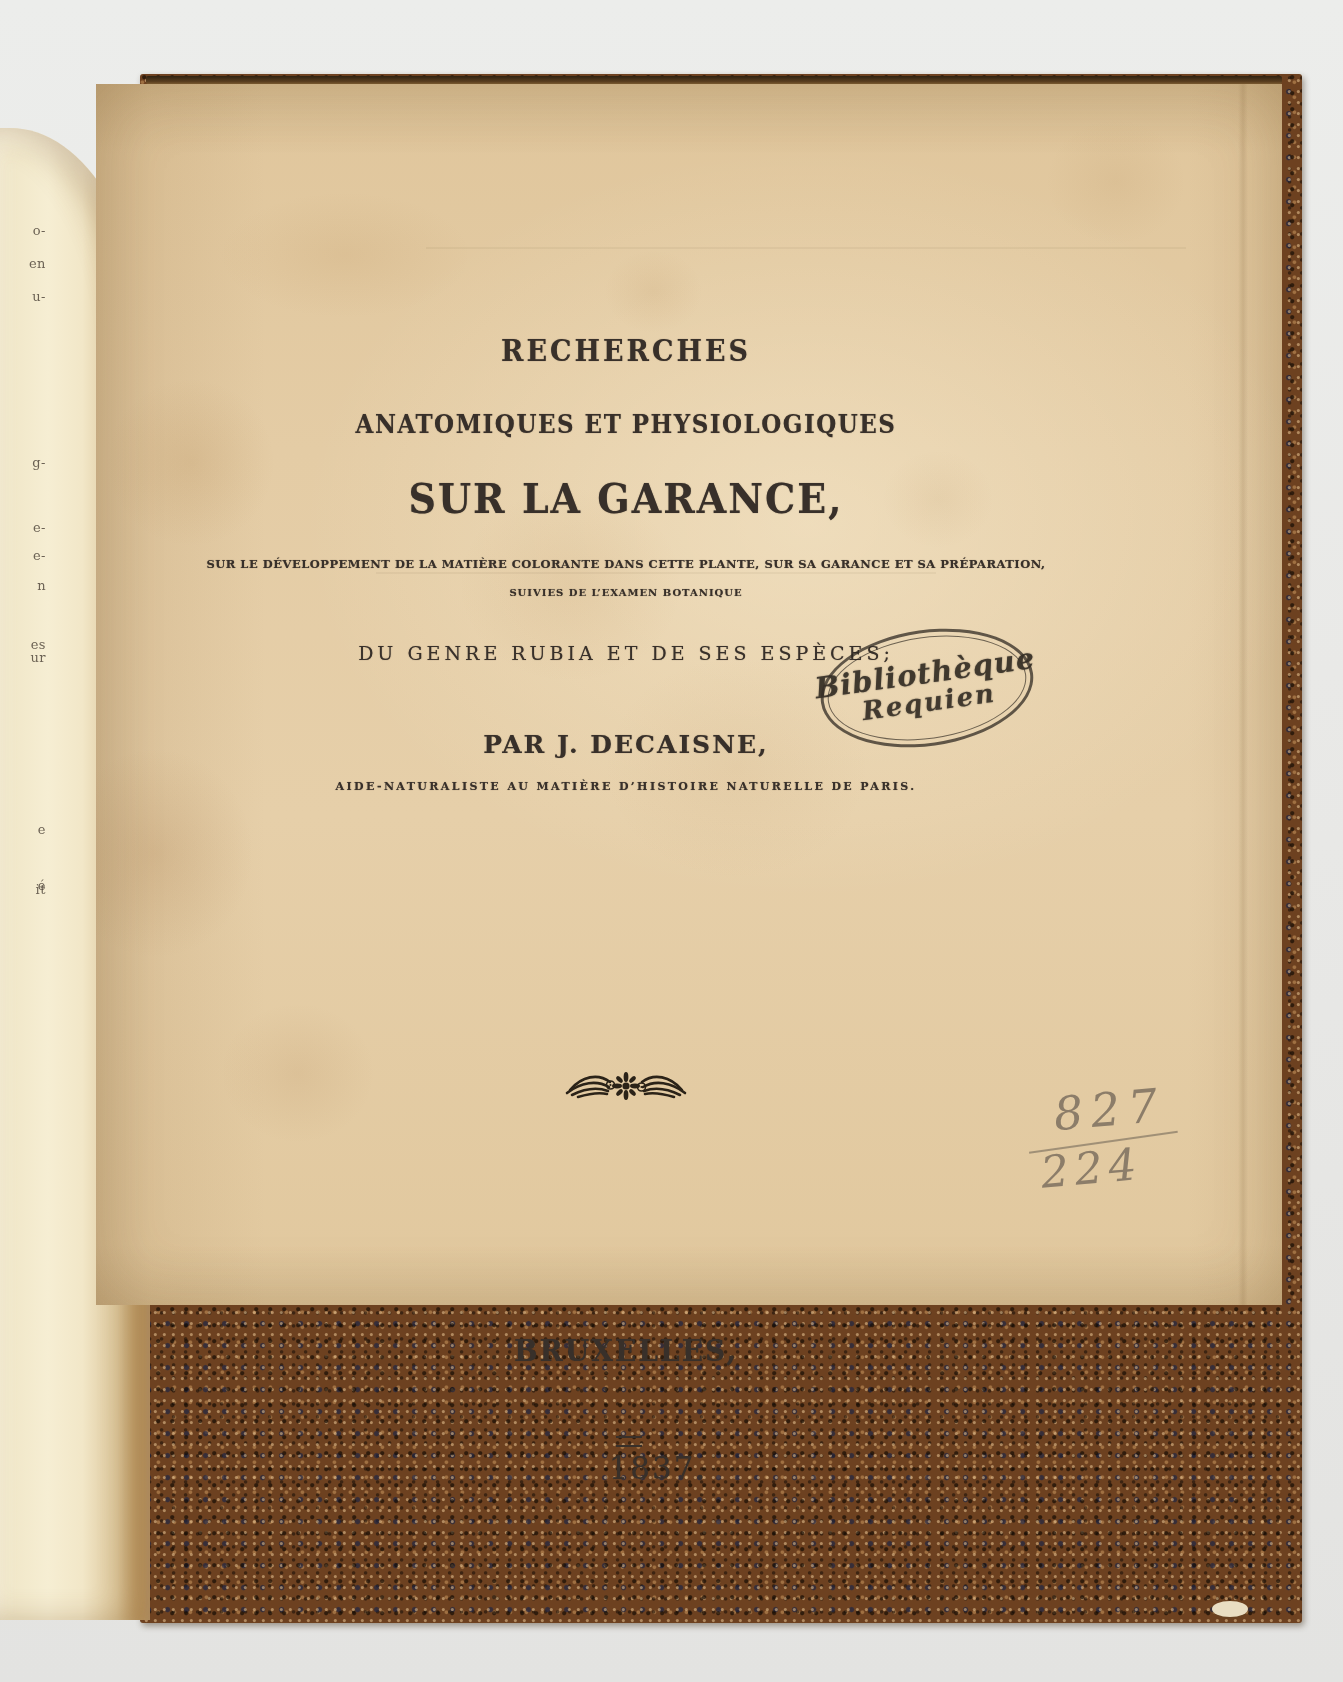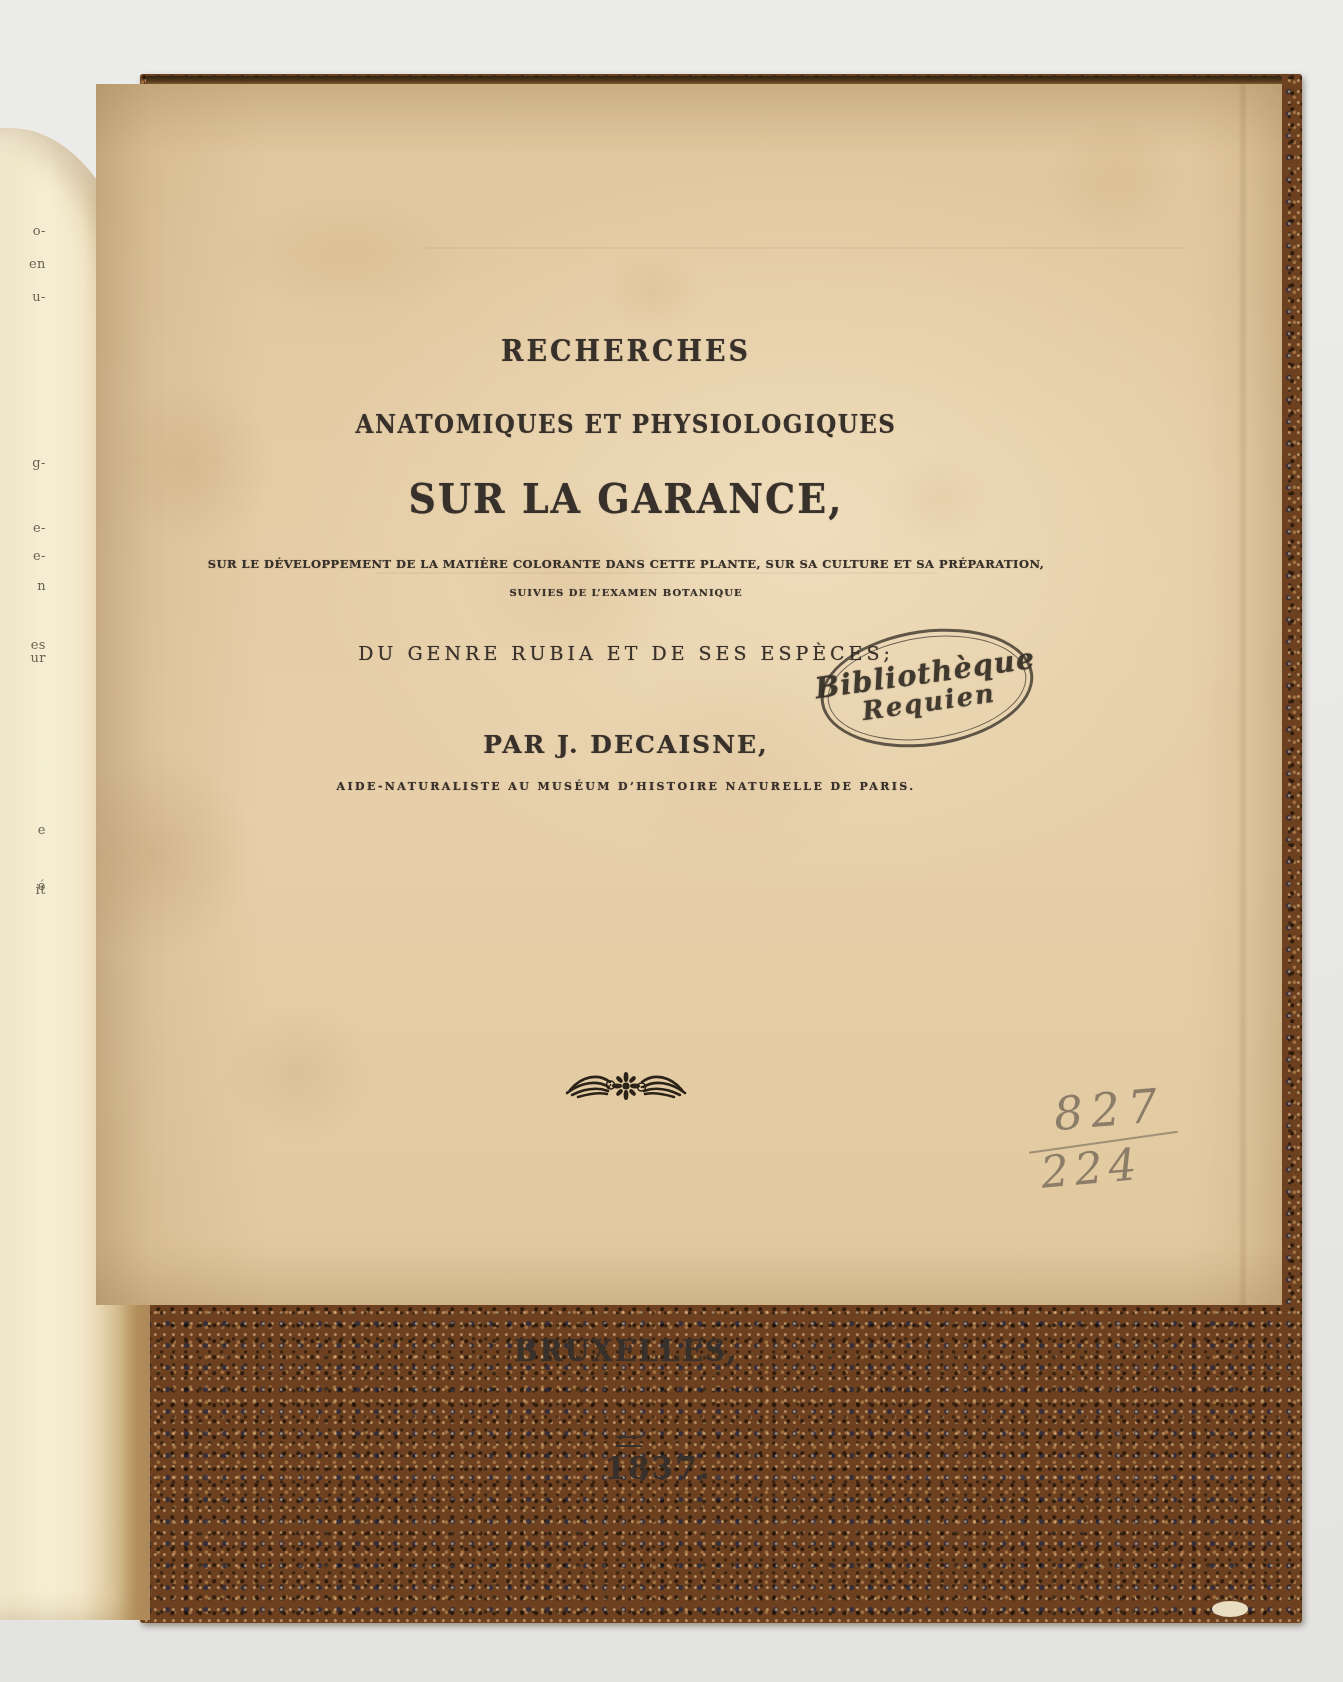--- a/index.html
+++ b/index.html
@@ -81,21 +81,21 @@
   .t-recherches{top:251px;font-size:27px;font-weight:bold;letter-spacing:3px;transform:scaleY(1.08);}
   .t-anatom{top:326px;font-size:23px;font-weight:bold;letter-spacing:1.5px;transform:scaleY(1.1);}
   .t-garance{top:392px;font-size:38px;font-weight:bold;letter-spacing:2px;transform:scaleY(1.06);}
   .t-sub1{top:473px;font-size:11.5px;font-weight:bold;letter-spacing:.5px;}
   .t-sub2{top:503px;font-size:10px;font-weight:bold;letter-spacing:1px;}
   .t-genre{top:558px;font-size:19px;letter-spacing:4px;}
   .t-par{top:646px;font-size:25px;font-weight:bold;letter-spacing:2px;}
   .t-affil{top:696px;font-size:11px;font-weight:bold;letter-spacing:2.4px;}
   .t-brux{top:1251px;font-size:28px;font-weight:bold;letter-spacing:2px;transform:scaleY(1.05);}
   .t-hayez{top:1312px;font-size:16.5px;font-weight:bold;letter-spacing:1px;}
-  .t-year{top:1366px;font-size:31px;font-weight:bold;letter-spacing:2px;padding-left:32px;}
+  .t-year{top:1366px;font-size:31px;font-weight:normal;letter-spacing:2px;padding-left:32px;}
   .double-rule{
     position:absolute;left:50%;top:1352px;width:26px;height:7px;margin-left:-10px;
     border-top:2.5px solid #38302a;border-bottom:2.5px solid #38302a;
   }
 
   
   .fleuron{position:absolute;left:50%;top:984px;margin-left:-62px;width:124px;height:34px;}
 
   
   .stamp{
@@ -164,25 +164,25 @@
 
   <div class="page">
     <div class="ghost" style="left:330px;top:163px;width:760px;"></div>
     <div class="ghost" style="left:280px;top:488px;width:560px;"></div>
     <div class="crease"></div>
 
     <div class="text-block">
       <div class="pline t-recherches">RECHERCHES</div>
       <div class="pline t-anatom">ANATOMIQUES ET PHYSIOLOGIQUES</div>
       <div class="pline t-garance">SUR LA GARANCE,</div>
-      <div class="pline t-sub1">SUR LE DÉVELOPPEMENT DE LA MATIÈRE COLORANTE DANS CETTE PLANTE, SUR SA CULTURE ET SA PRÉPARATION,</div>
+      <div class="pline t-sub1">SUR LE DÉVELOPPEMENT DE LA MATIÈRE COLORANTE DANS CETTE PLANTE, SUR SA GARANCE ET SA PRÉPARATION,</div>
       <div class="pline t-sub2">SUIVIES DE L’EXAMEN BOTANIQUE</div>
       <div class="pline t-par">PAR J. DECAISNE,</div>
       <div class="pline t-genre">DU GENRE RUBIA ET DE SES ESPÈCES;</div>
-      <div class="pline t-affil">AIDE-NATURALISTE AU MUSÉUM D’HISTOIRE NATURELLE DE PARIS.</div>
+      <div class="pline t-affil">AIDE-NATURALISTE AU MATIÈRE D’HISTOIRE NATURELLE DE PARIS.</div>
 
       <div class="fleuron">
         <svg width="124" height="34" viewBox="0 0 124 34">
           <g stroke="#2b2318" stroke-width="2.6" fill="none" stroke-linecap="round">
             <path d="M6,22 C18,8 34,5 46,14"></path>
             <path d="M3,25 C17,14 33,12 45,19"></path>
             <path d="M8,27 C20,21 33,19 44,23"></path>
             <path d="M14,29 C24,26 34,24 43,26"></path>
             <path d="M118,22 C106,8 90,5 78,14"></path>
             <path d="M121,25 C107,14 91,12 79,19"></path>

